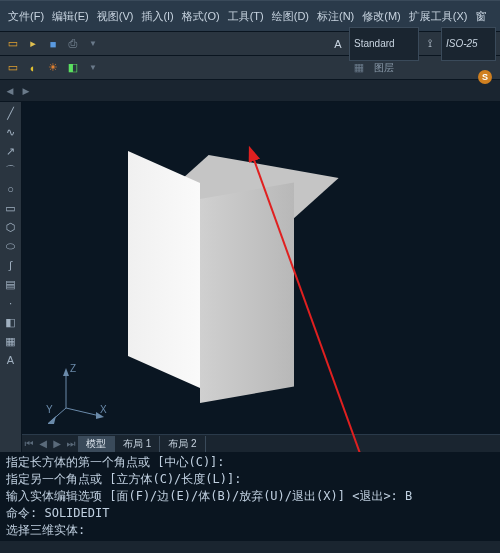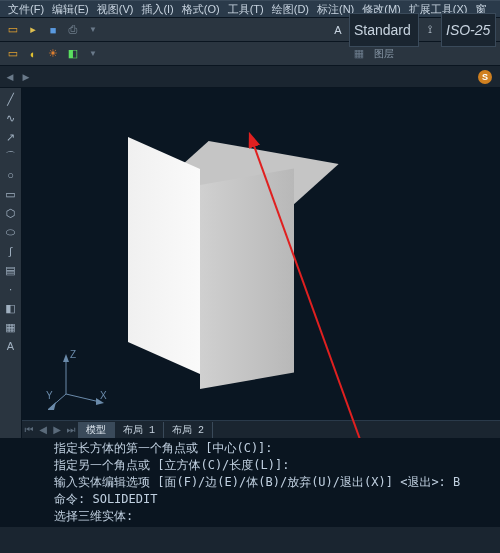--- a/index.html
+++ b/index.html
@@ -6,21 +6,21 @@
   body {
     width: 500px; height: 553px;
     background: #1a2530;
     font-family: "Microsoft YaHei", SimSun, sans-serif;
     font-size: 11px;
     color: #c8d4e0;
     overflow: hidden;
     position: relative;
   }
   .menubar {
-    height: 18px;
+    height: 32px;
     background: #2a3a4a;
     display: flex; align-items: center;
     padding: 0 4px;
     border-top: 1px solid #3a4a5a;
     border-bottom: 1px solid #0a1520;
     text-align: center;
   }
   .menubar span { padding: 0 4px; cursor: default; white-space: nowrap; }
   .toolbar {
     height: 24px;
@@ -30,21 +30,21 @@
     border-bottom: 1px solid #0a1520;
   }
   .tbtn {
     width: 18px; height: 18px;
     display: flex; align-items: center; justify-content: center;
     font-size: 11px;
   }
   .styleinput {
     background: #1a2530; border: 1px solid #3a4a5a;
     color: #c8d4e0; height: 34px; padding: 0 4px;
-    font-size: 14px; width: 70px;
+    font-size: 10px; width: 70px;
   }
   .filetab-row {
     height: 22px; background: #1a2530;
     display: flex; align-items: center;
     border-bottom: 1px solid #0a1520;
     padding: 0 2px;
   }
   .filetab-row .arrowbox {
     width: 16px; height: 18px;
     display: flex; align-items: center; justify-content: center;
@@ -119,34 +119,33 @@
     height: 18px; width: 100%;
     background: #1a2530;
     display: flex; align-items: center;
     font-size: 10px;
     border-top: 1px solid #2a3a4a;
   }
   .modeltabs .navbtn { width: 14px; text-align: center; color: #5a6a7a; }
   .modeltabs .mtab {
     padding: 1px 8px; color: #c8d4e0;
     border-right: 1px solid #3a4a5a;
-    font-family: Liberation Mono, monospace;
   }
   .modeltabs .mtab.active {
     background: #3a4a5a; color: #e0e8f0;
   }
   .cmdarea {
     background: #0a1520;
     color: #c0d0e0;
     font-size: 12px;
     line-height: 17px;
     padding: 2px 6px;
     font-family: SimSun, monospace;
   }
-  .cmdline { white-space: nowrap; overflow: hidden; margin-left: 48px; }
+  .cmdline { white-space: nowrap; overflow: hidden; }
   .watermark {
     position: absolute; right: 8px; top: 70px;
     color: #6a7a8a; font-size: 11px;
     display: flex; align-items: center; gap: 2px;
     z-index: 50;
   }
   .watermark .sico {
     width: 14px; height: 14px; border-radius: 50%;
     background: #d08020; color: #fff;
     font-size: 9px; font-weight: bold;

